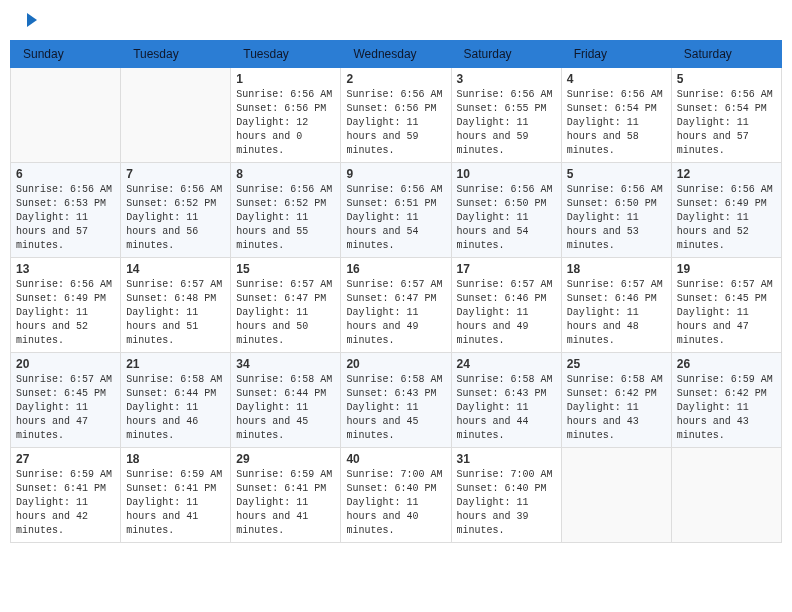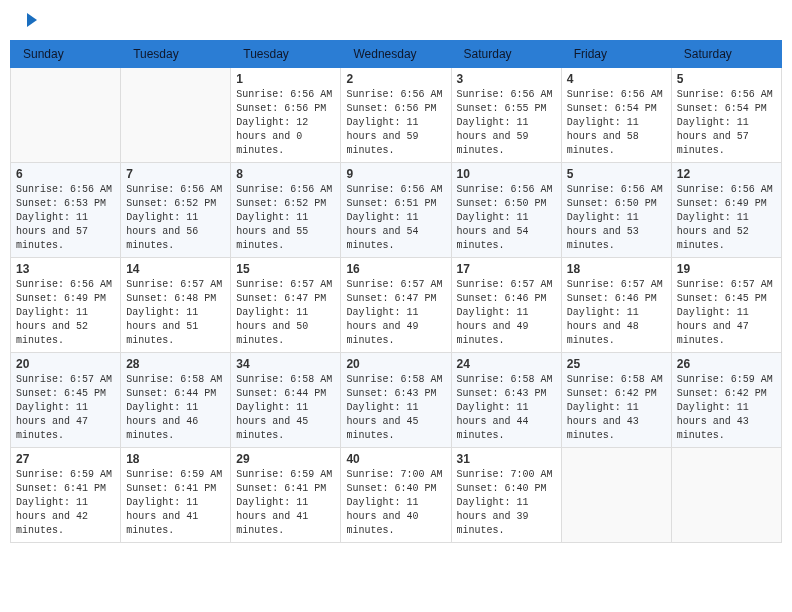--- a/index.html
+++ b/index.html
@@ -213,21 +213,21 @@
           <span class="day-number">19</span>
           <div class="day-info">Sunrise: 6:57 AM<br>Sunset: 6:45 PM<br>Daylight: 11 hours and 47 minutes.</div>
         </td>
       </tr>
       <tr>
         <td>
           <span class="day-number">20</span>
           <div class="day-info">Sunrise: 6:57 AM<br>Sunset: 6:45 PM<br>Daylight: 11 hours and 47 minutes.</div>
         </td>
         <td>
-          <span class="day-number">28</span>
+          <span class="day-number">21</span>
           <div class="day-info">Sunrise: 6:58 AM<br>Sunset: 6:44 PM<br>Daylight: 11 hours and 46 minutes.</div>
         </td>
         <td>
           <span class="day-number">34</span>
           <div class="day-info">Sunrise: 6:58 AM<br>Sunset: 6:44 PM<br>Daylight: 11 hours and 45 minutes.</div>
         </td>
         <td>
           <span class="day-number">20</span>
           <div class="day-info">Sunrise: 6:58 AM<br>Sunset: 6:43 PM<br>Daylight: 11 hours and 45 minutes.</div>
         </td>

